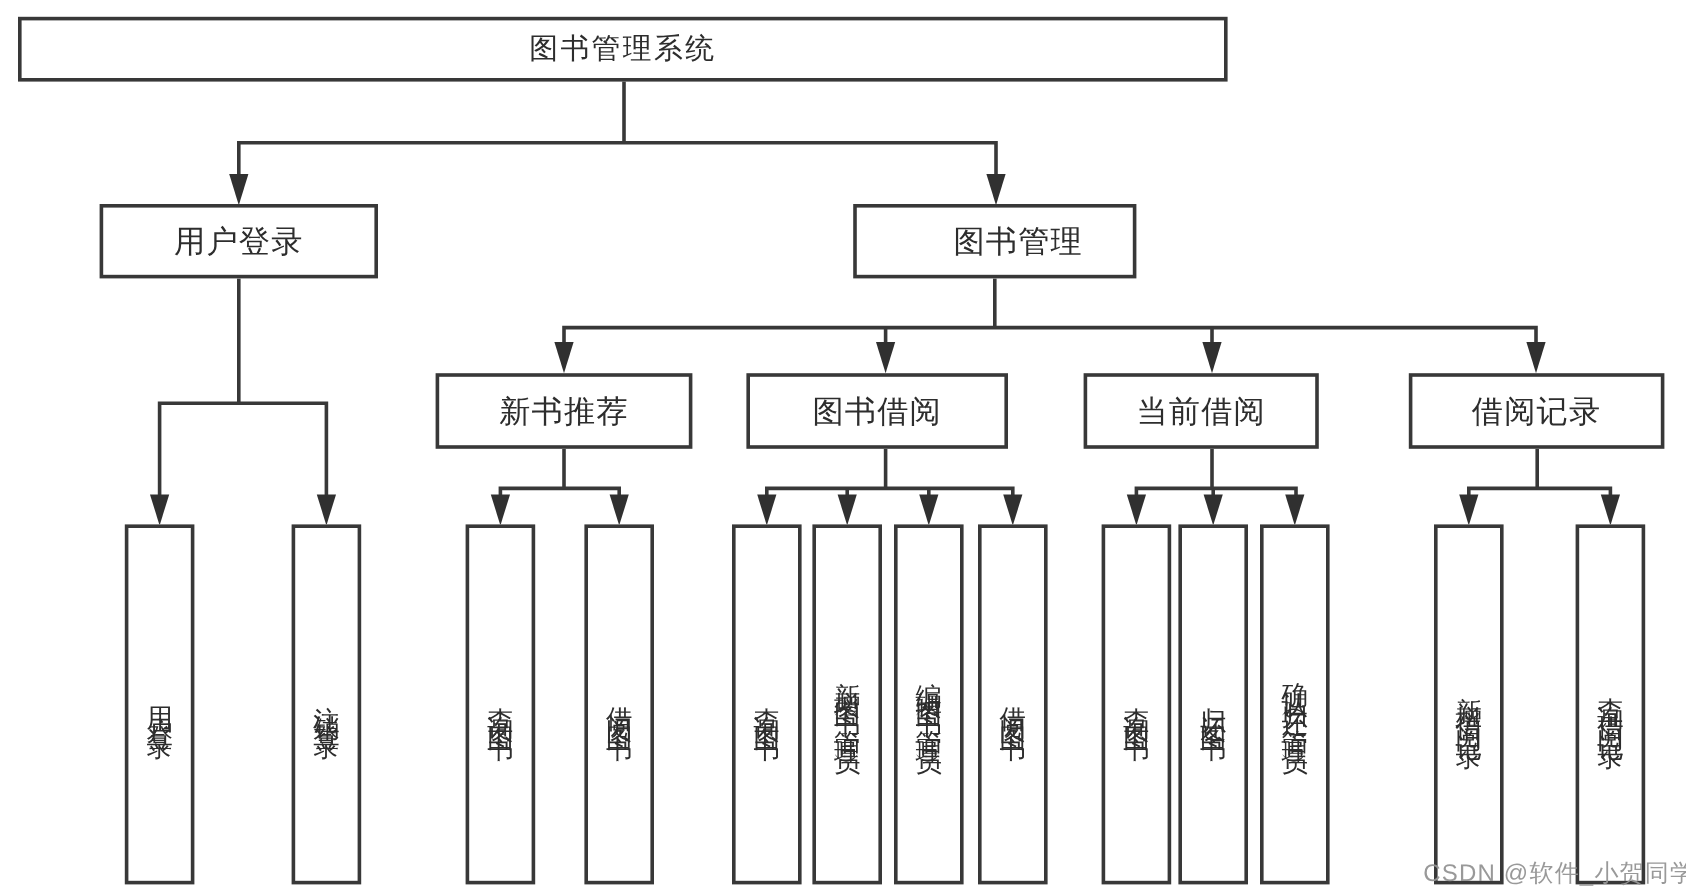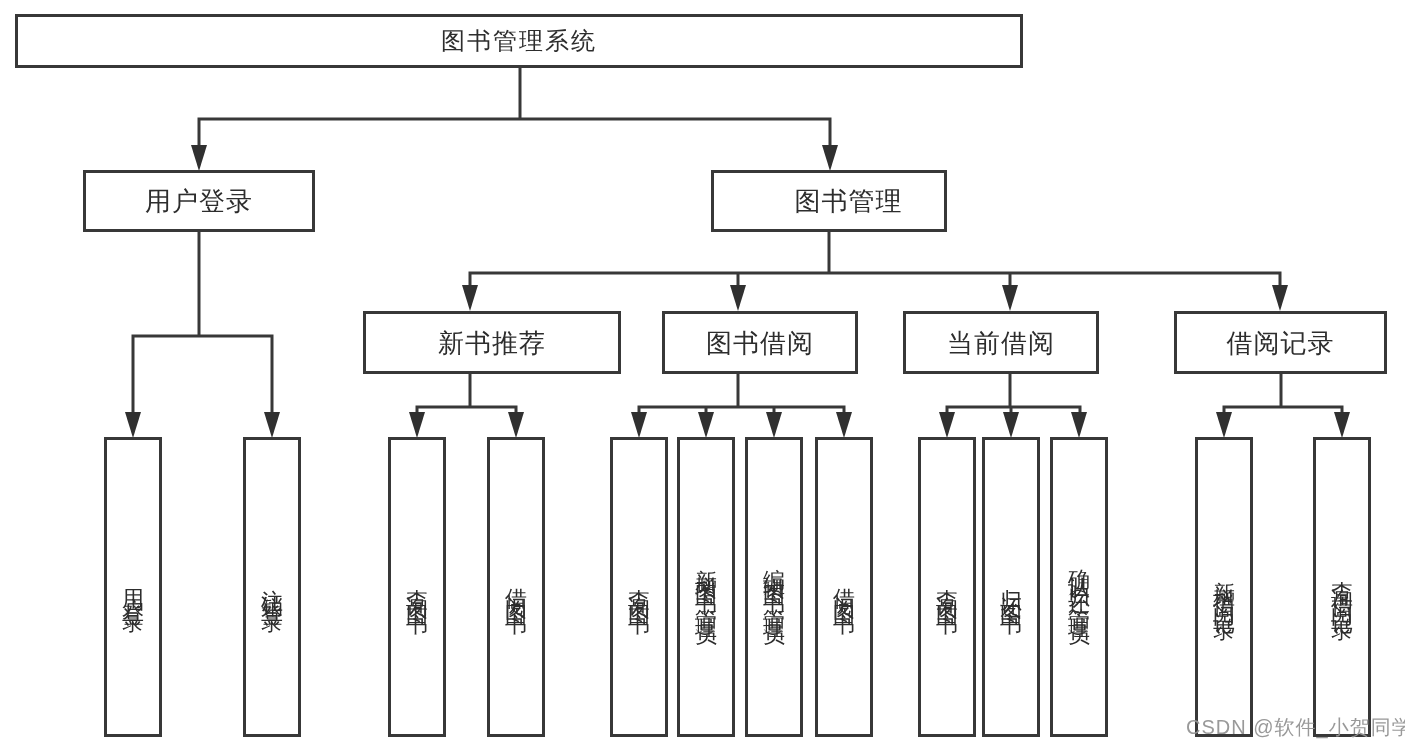--- a/index.html
+++ b/index.html
@@ -127,22 +127,22 @@
       <polygon class="arrow" points="1216,412 1232,412 1224,438"></polygon>
       <polygon class="arrow" points="1334,412 1350,412 1342,438"></polygon>
     </g>
   </svg>
 
   <div class="node root" style="left:15px; top:14px; width:1008px; height:54px;">图书管理系统</div>
 
   <div class="node h2" style="left:83px; top:170px; width:232px; height:62px;">用户登录</div>
   <div class="node h2" style="left:711px; top:170px; width:236px; height:62px;padding-left:39px;">图书管理</div>
 
-  <div class="node h3" style="left:363px; top:311px; width:258px; height:63px;">新书推荐</div>
-  <div class="node h3" style="left:662px; top:311px; width:196px; height:63px;">图书借阅</div>
+  <div class="node h3" style="left:363px; top:311px; width:214px; height:63px;">新书推荐</div>
+  <div class="node h3" style="left:622px; top:311px; width:218px; height:63px;">图书借阅</div>
   <div class="node h3" style="left:903px; top:311px; width:196px; height:63px;">当前借阅</div>
   <div class="node h3" style="left:1174px; top:311px; width:213px; height:63px;">借阅记录</div>
 
   <div class="node leaf" style="left:104px; top:437px; width:58px; height:300px;">用户登录</div>
   <div class="node leaf" style="left:243px; top:437px; width:58px; height:300px;">注销登录</div>
 
   <div class="node leaf" style="left:388px; top:437px; width:58px; height:300px;">查询图书</div>
   <div class="node leaf" style="left:487px; top:437px; width:58px; height:300px;">借阅图书</div>
 
   <div class="node leaf" style="left:610px; top:437px; width:58px; height:300px;">查询图书</div>

